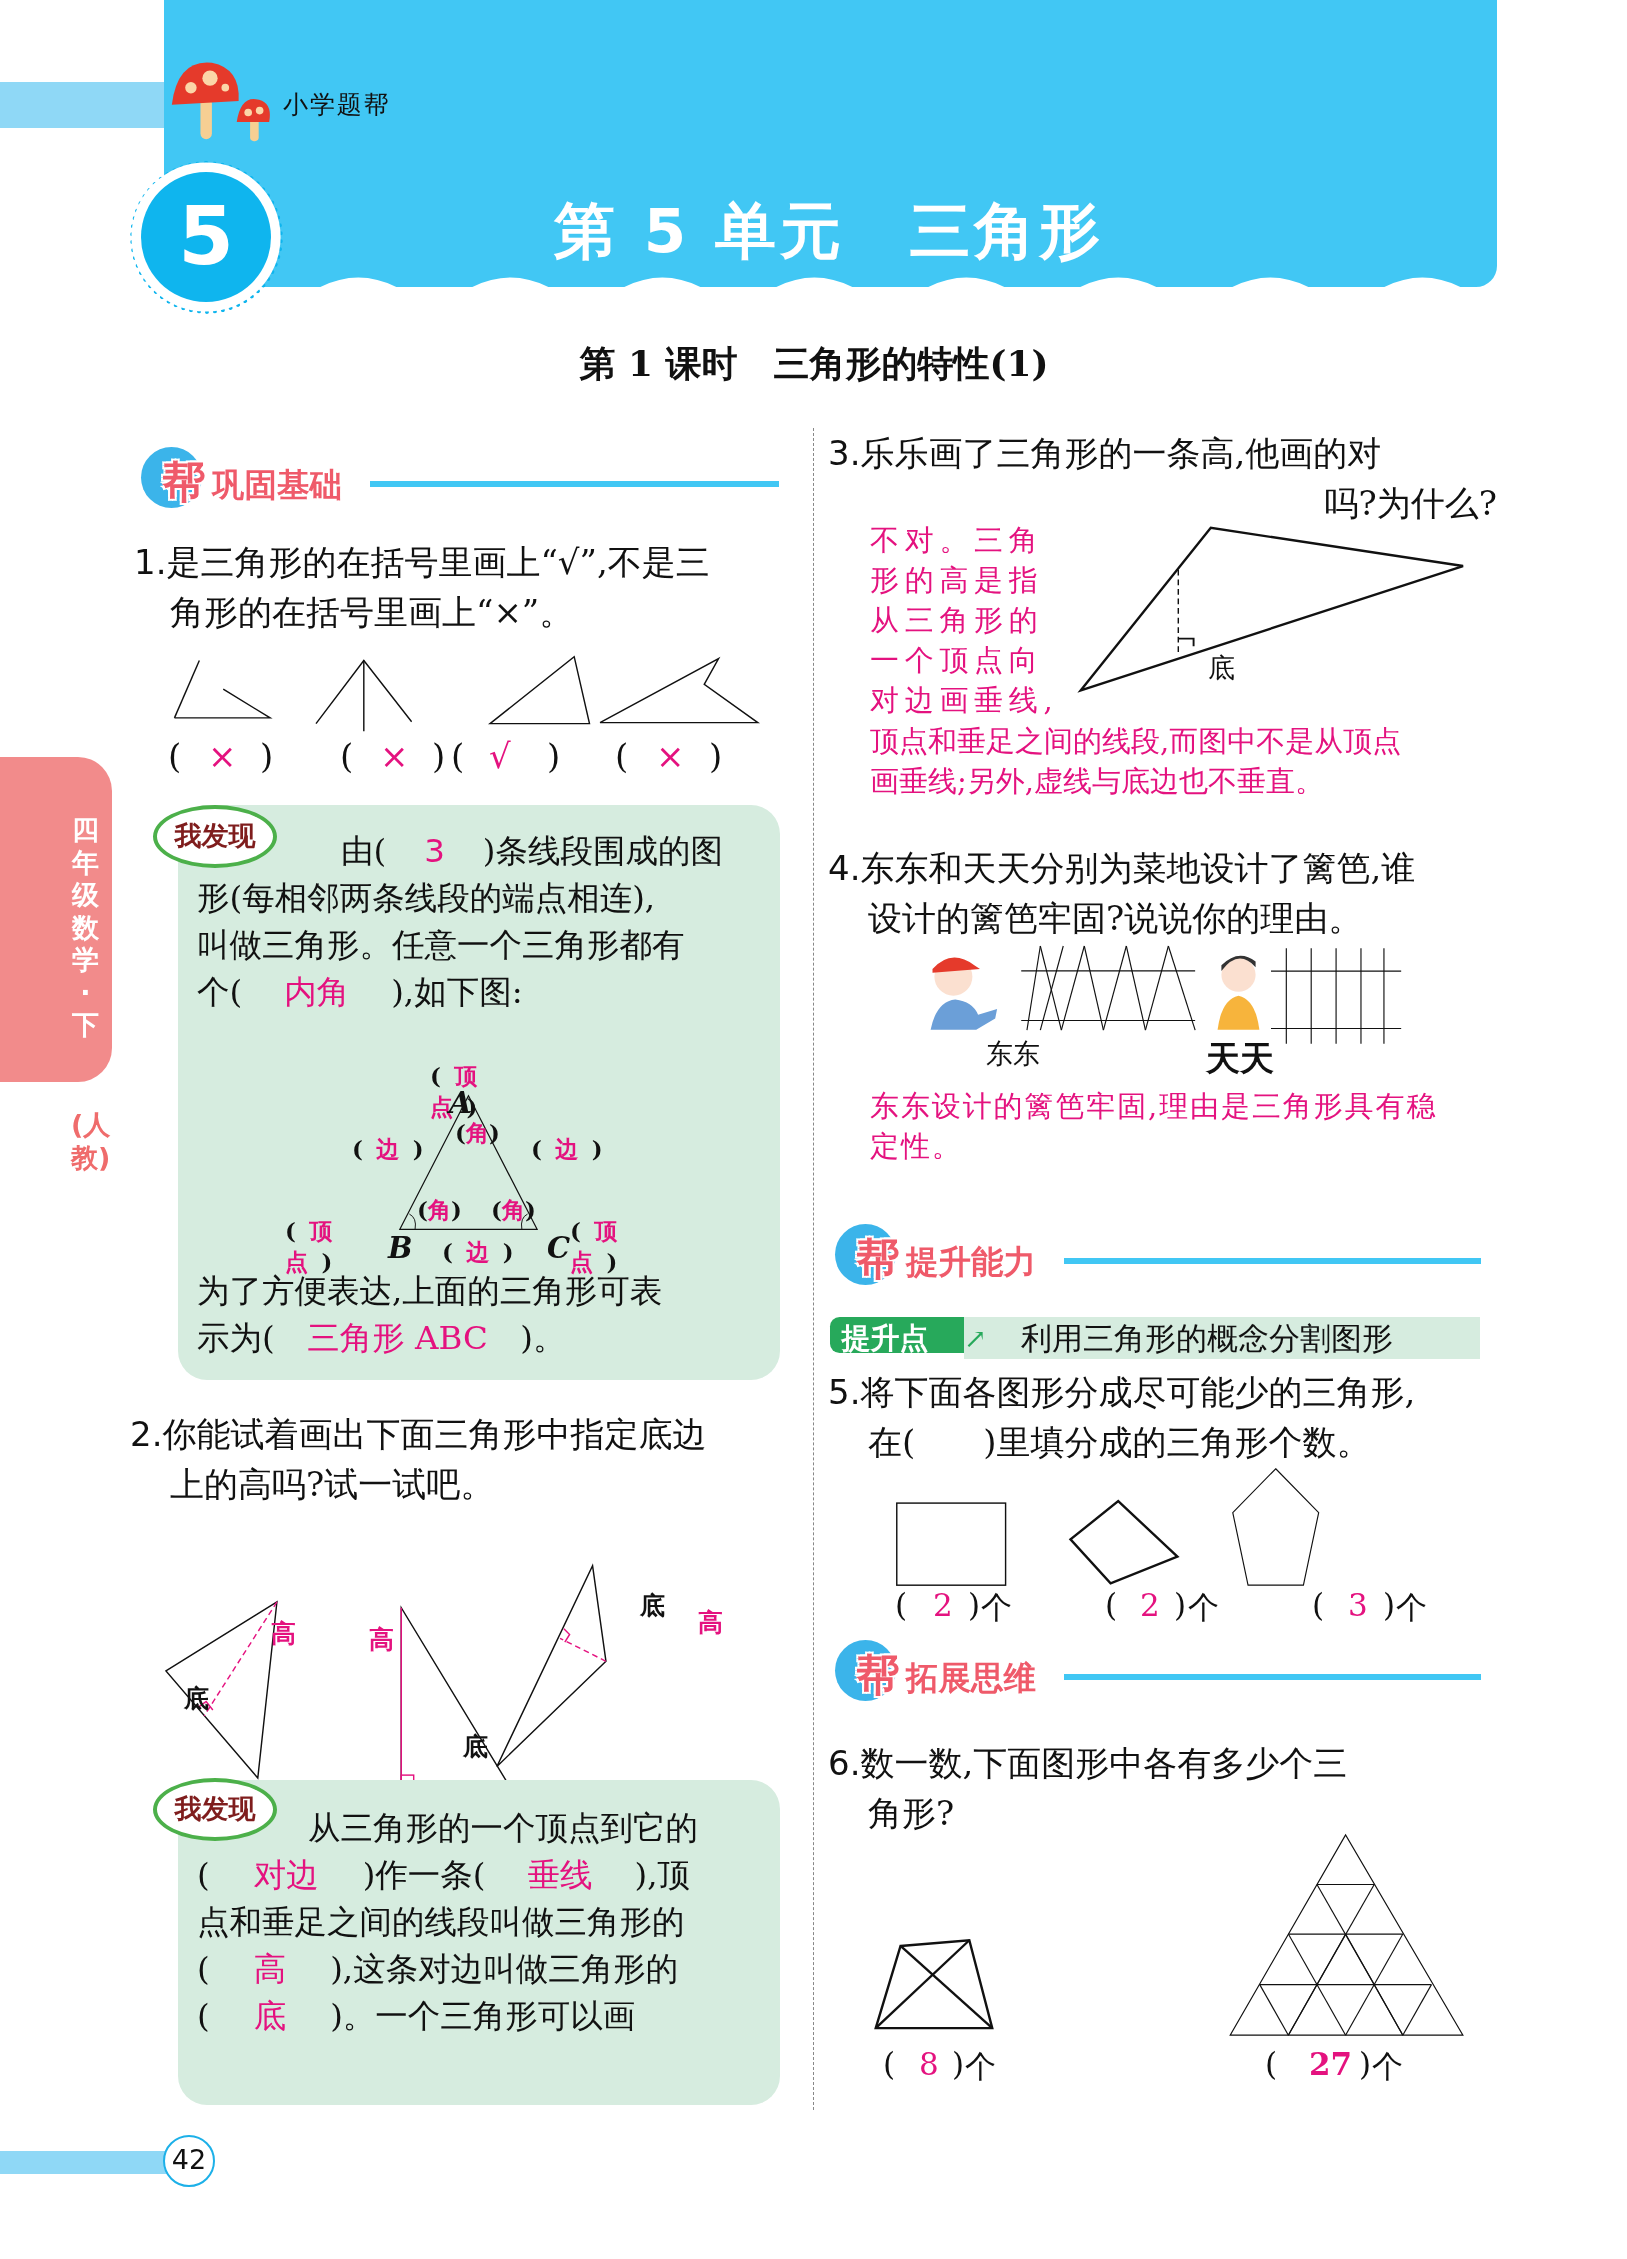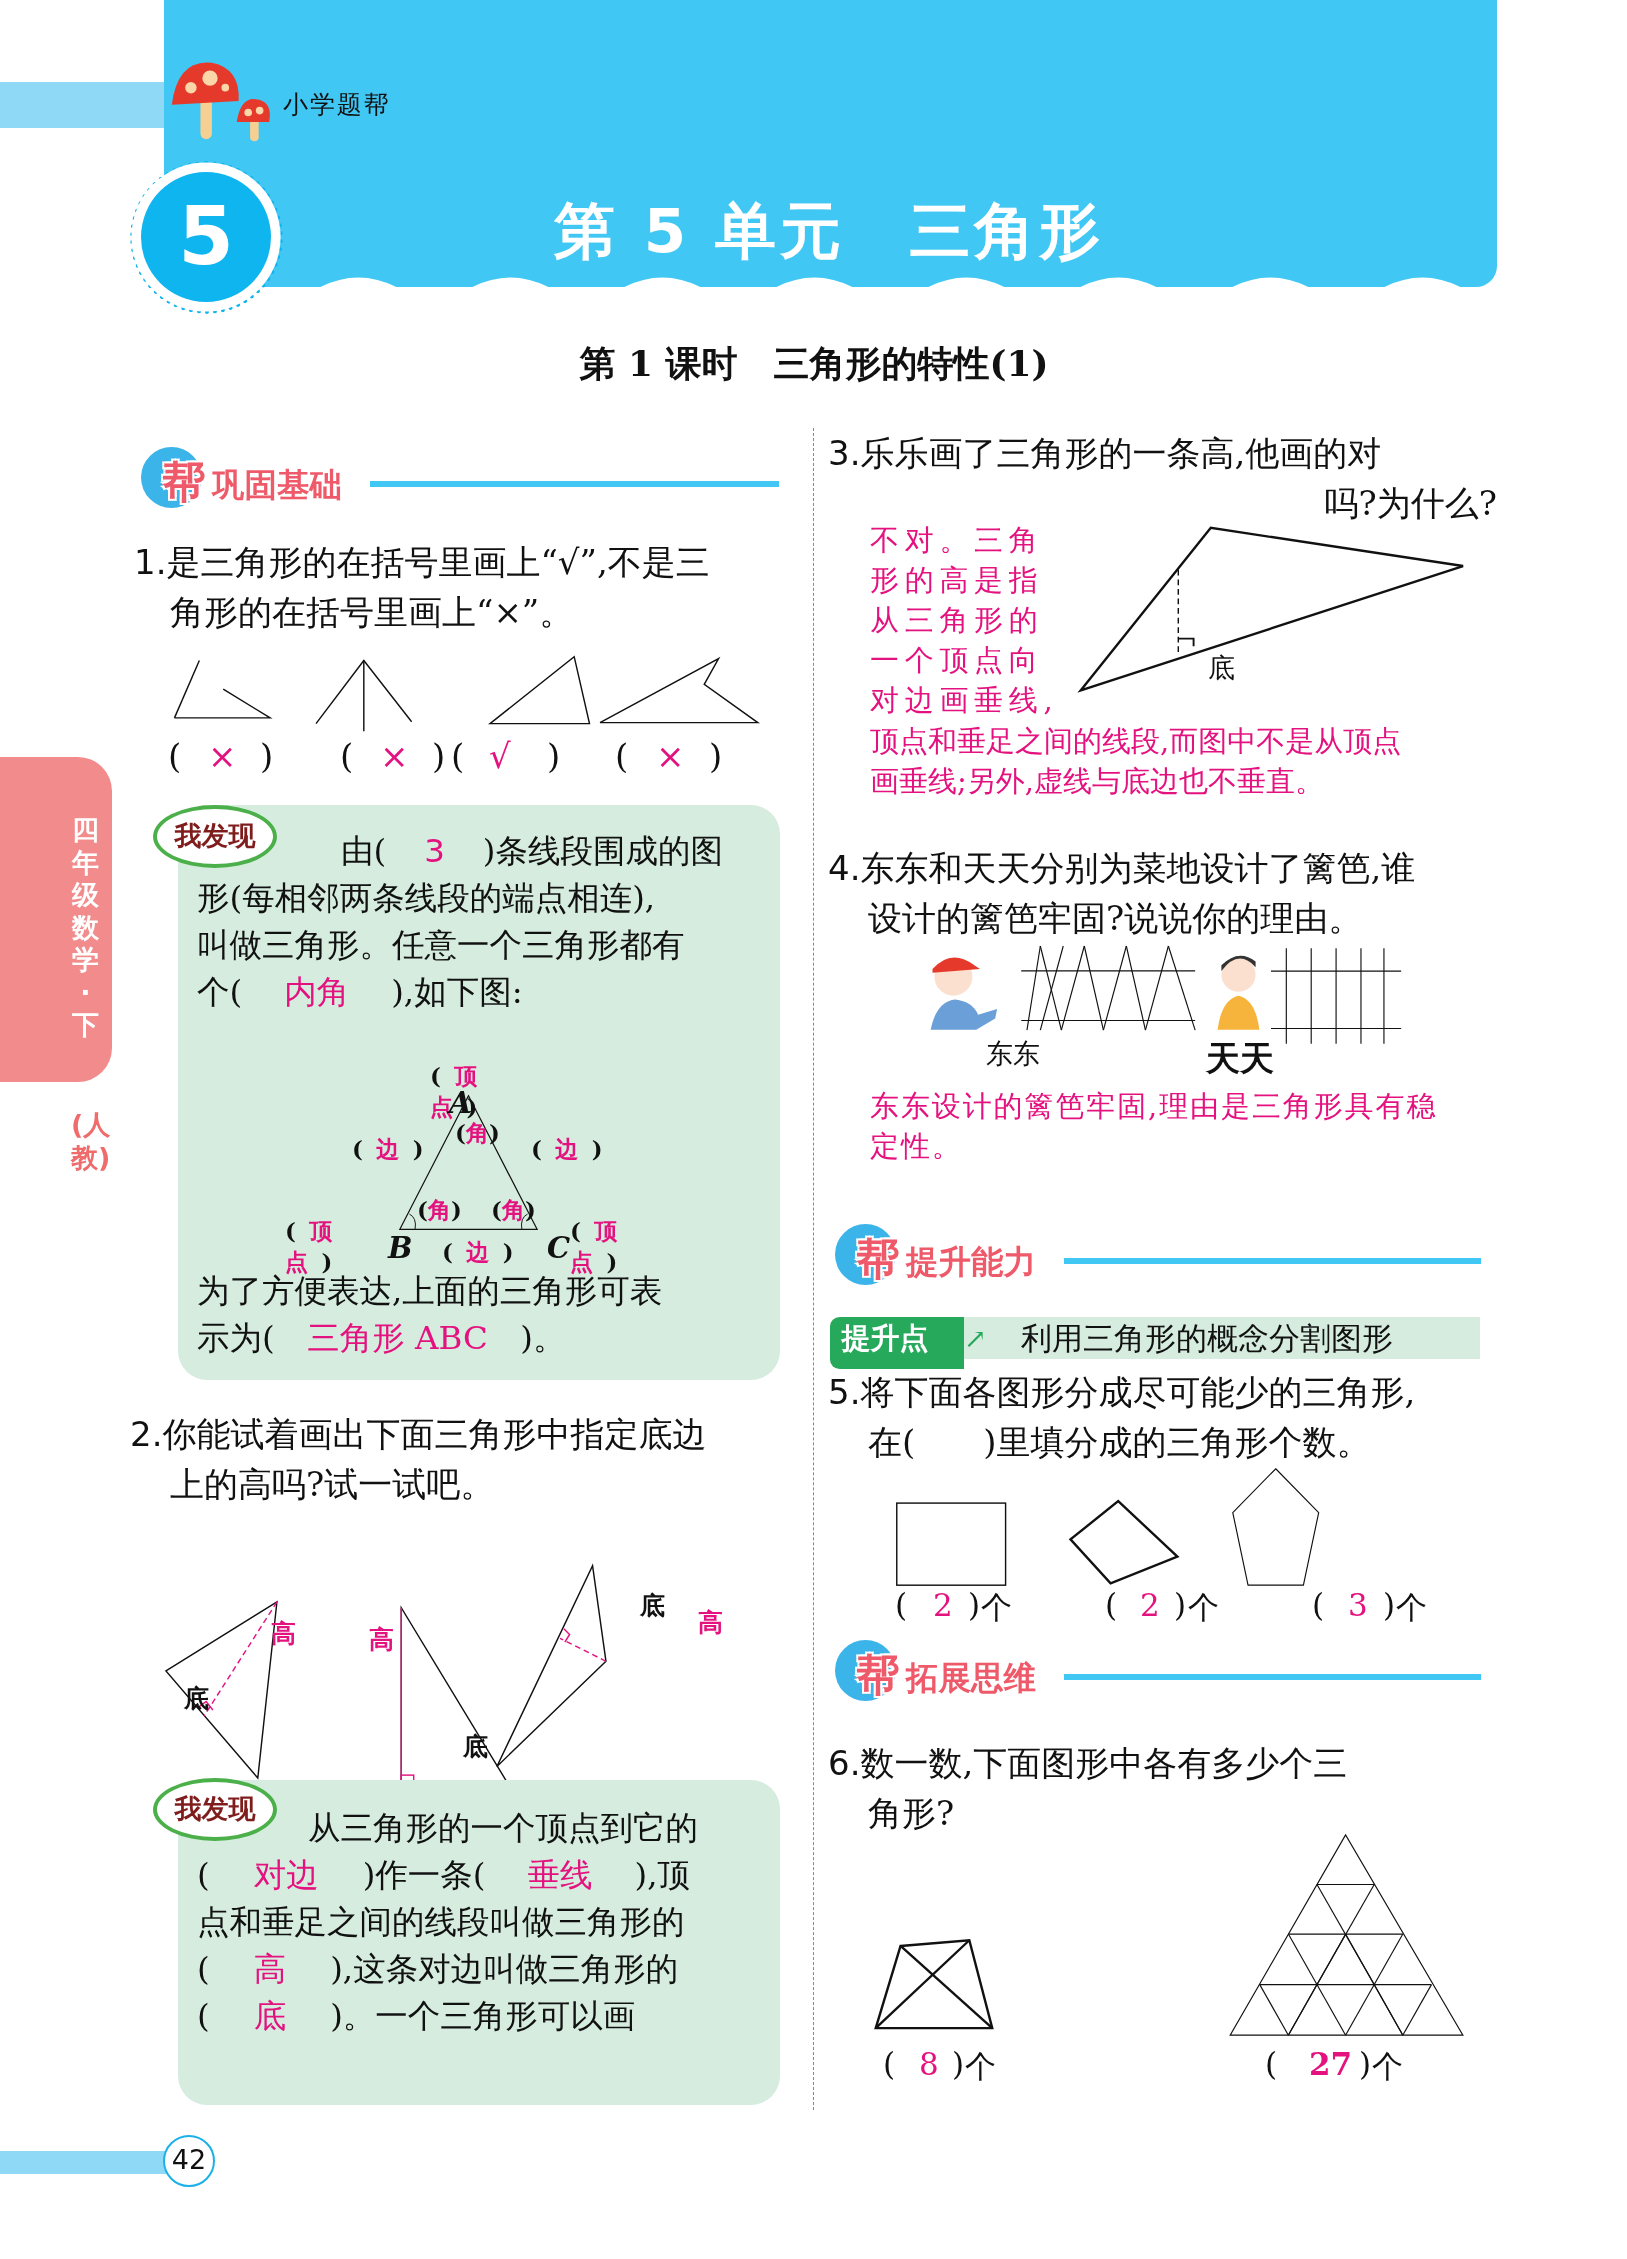--- a/index.html
+++ b/index.html
@@ -250,21 +250,21 @@
     <div>定性。</div>
 </div>
 
 <div class="abs sec" style="left:835px;top:1224px;width:650px;">
   <div class="bubble"></div>
   <div class="bang sans">帮</div>
   <div class="name sans">提升能力</div>
   <div class="line" style="left:229px;width:417px;"></div>
 </div>
 <div class="abs" style="left:830px;top:1317px;width:650px;height:42px;">
-  <div class="abs tag-green sans" style="left:0;top:0;width:134px;height:52px;line-height:42px;padding-left:11.5px;box-sizing:border-box;">提升点</div>
+  <div class="abs tag-green sans" style="left:0;top:0;width:134px;height:36px;line-height:42px;padding-left:11.5px;box-sizing:border-box;">提升点</div>
   <div class="abs tag-light sans" style="left:134px;top:0;width:516px;height:42px;line-height:42px;padding-left:57px;box-sizing:border-box;">利用三角形的概念分割图形</div>
   <span class="abs" style="left:134px;top:5.7px;color:#27a95b;font-size:27px;">↗</span>
 </div>
 <div class="abs q" style="left:828px;top:1367px;width:669px;">
   <div><span class="num">5.</span><span>将下面各图形分成尽可能少的三角形,</span></div>
   <div style="padding-left:40px;">在(　　)里填分成的三角形个数。</div>
 </div>
 <svg style="left:860px;top:1463px;" width="631" height="105" viewBox="0 0 660 110">
   <rect x="38" y="42" width="114" height="86" fill="none" stroke="#111" stroke-width="1.5"></rect>
   <polygon points="270,40 332,98 262,126 220,80" fill="none" stroke="#111" stroke-width="2.5"></polygon>

